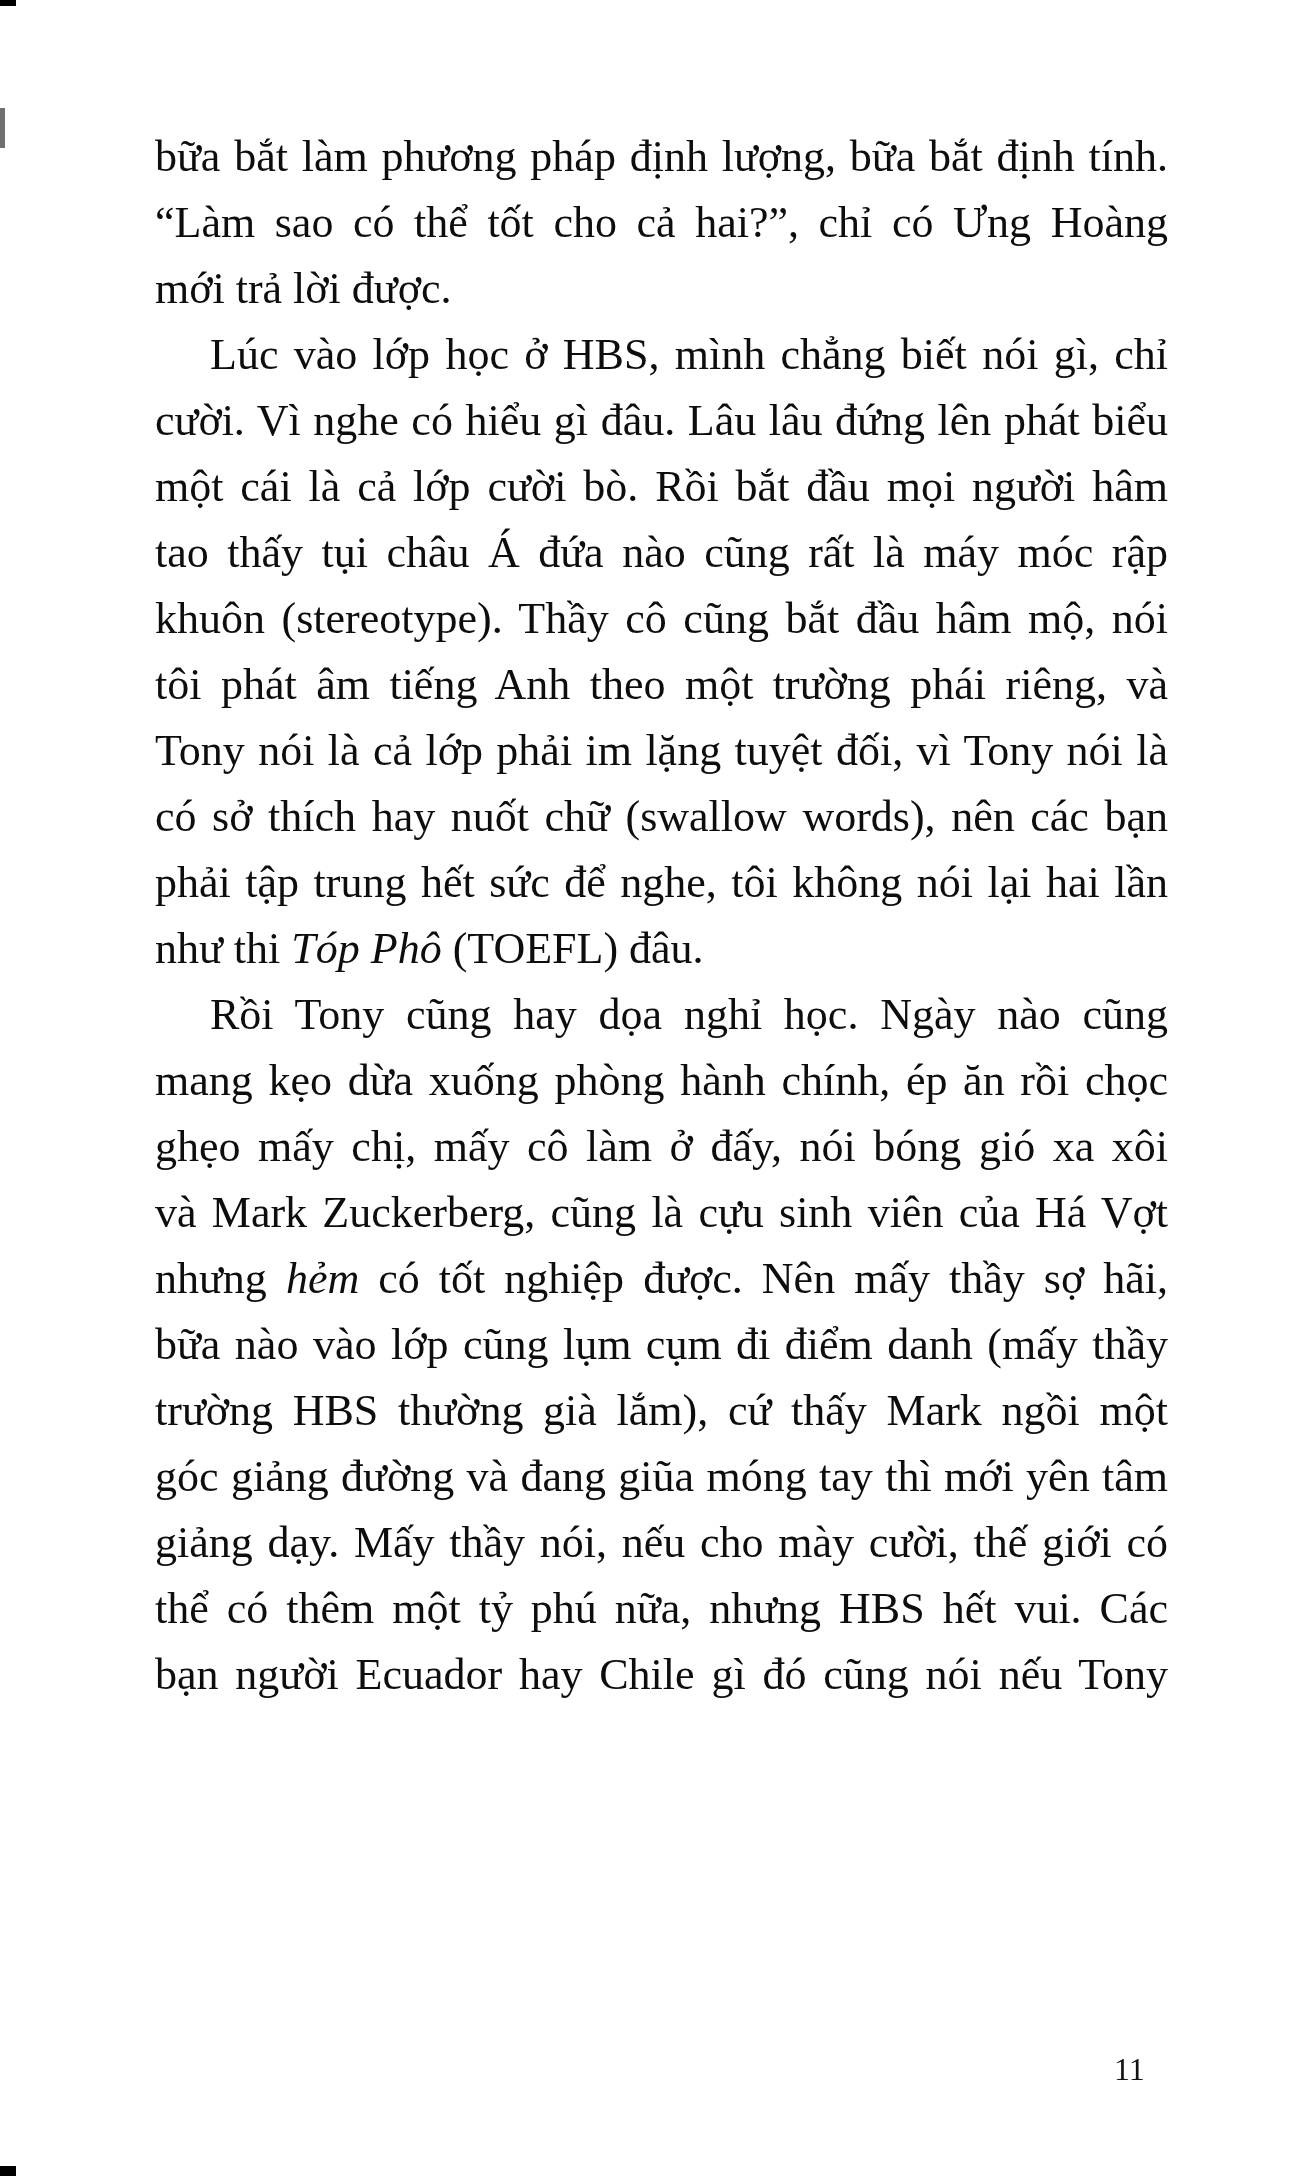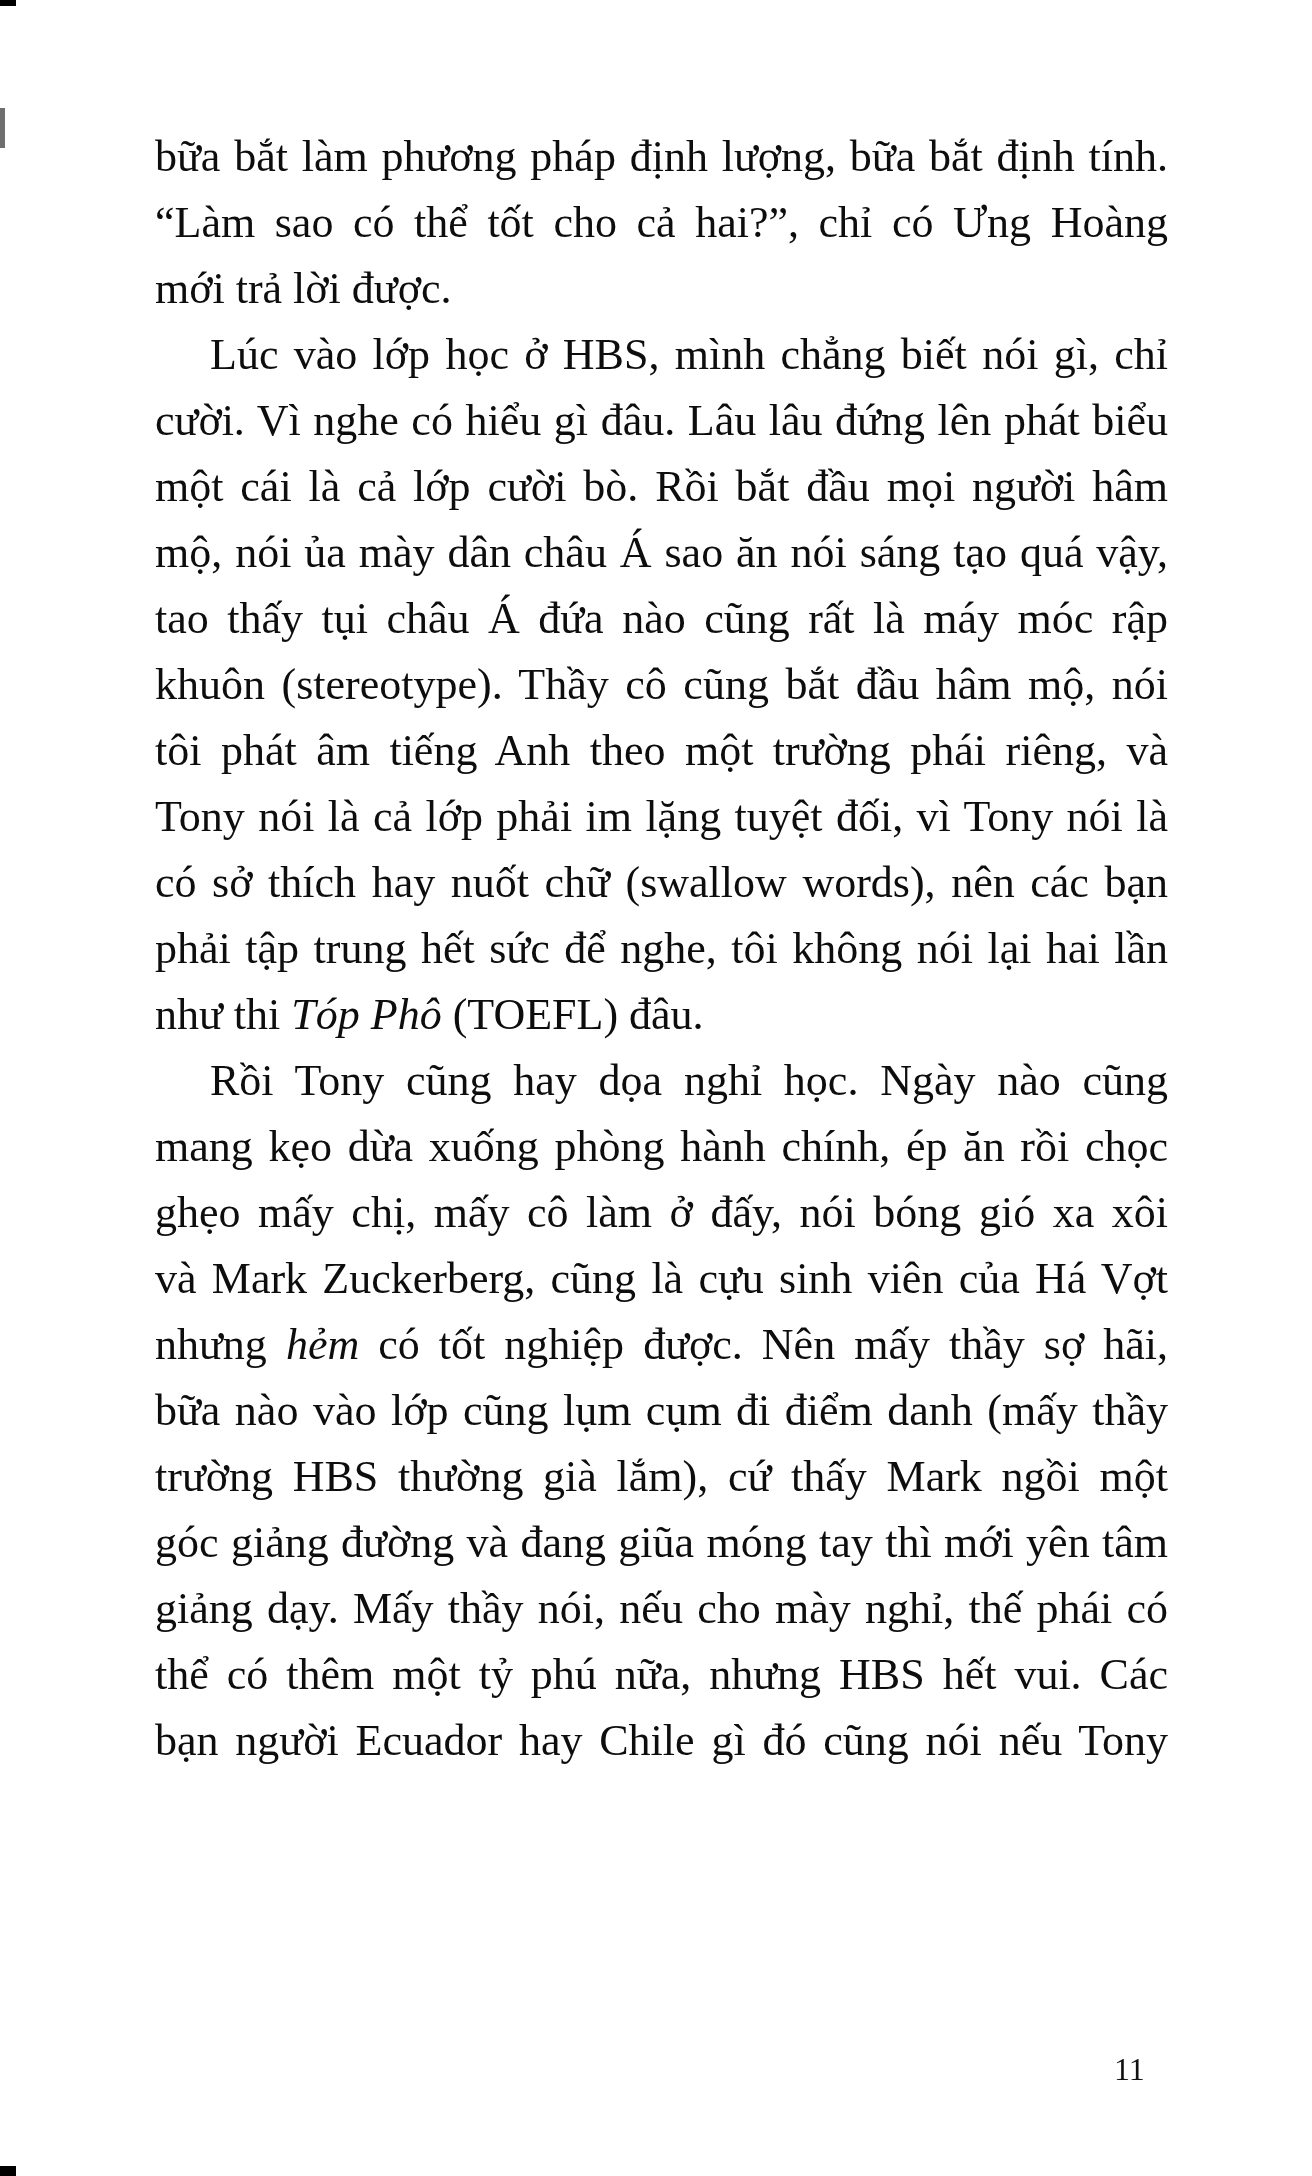--- a/index.html
+++ b/index.html
@@ -74,35 +74,34 @@
   <div class="artifact left-streak"></div>
   <div class="artifact bottom-corner"></div>
 
   <div class="text-block">
       <div class="line"><span class="">bữa bắt làm phương pháp định lượng, bữa bắt định tính.</span></div>
       <div class="line"><span class="">“Làm sao có thể tốt cho cả hai?”, chỉ có Ưng Hoàng Phúc</span></div>
       <div class="line last"><span class="">mới trả lời được.</span></div>
       <div class="line indent"><span class="">Lúc vào lớp học ở HBS, mình chẳng biết nói gì, chỉ</span></div>
       <div class="line"><span class="">cười. Vì nghe có hiểu gì đâu. Lâu lâu đứng lên phát biểu</span></div>
       <div class="line"><span class="">một cái là cả lớp cười bò. Rồi bắt đầu mọi người hâm</span></div>
-      <div class="line"><span class="">mộ, nói ủa mày dân châu Á sao ăn nói sáng tạo quá vậy,</span></div>
       <div class="line"><span class="">tao thấy tụi châu Á đứa nào cũng rất là máy móc rập</span></div>
       <div class="line"><span class="">khuôn (stereotype). Thầy cô cũng bắt đầu hâm mộ, nói</span></div>
       <div class="line"><span class="">tôi phát âm tiếng Anh theo một trường phái riêng, và</span></div>
       <div class="line"><span class="">Tony nói là cả lớp phải im lặng tuyệt đối, vì Tony nói là</span></div>
       <div class="line"><span class="">có sở thích hay nuốt chữ (swallow words), nên các bạn</span></div>
       <div class="line"><span class="">phải tập trung hết sức để nghe, tôi không nói lại hai lần</span></div>
       <div class="line last"><span class="">như thi </span><span class="it">Tóp Phô</span><span class=""> (TOEFL) đâu.</span></div>
       <div class="line indent"><span class="">Rồi Tony cũng hay dọa nghỉ học. Ngày nào cũng</span></div>
       <div class="line"><span class="">mang kẹo dừa xuống phòng hành chính, ép ăn rồi chọc</span></div>
       <div class="line"><span class="">ghẹo mấy chị, mấy cô làm ở đấy, nói bóng gió xa xôi</span></div>
       <div class="line"><span class="">và Mark Zuckerberg, cũng là cựu sinh viên của Há Vợt</span></div>
       <div class="line"><span class="">nhưng </span><span class="it">hẻm</span><span class=""> có tốt nghiệp được. Nên mấy thầy sợ hãi,</span></div>
       <div class="line"><span class="">bữa nào vào lớp cũng lụm cụm đi điểm danh (mấy thầy</span></div>
       <div class="line"><span class="">trường HBS thường già lắm), cứ thấy Mark ngồi một</span></div>
       <div class="line"><span class="">góc giảng đường và đang giũa móng tay thì mới yên tâm</span></div>
-      <div class="line"><span class="">giảng dạy. Mấy thầy nói, nếu cho mày nghỉ, thế phái có</span></div>
+      <div class="line"><span class="">giảng dạy. Mấy thầy nói, nếu cho mày cười, thế giới có</span></div>
       <div class="line"><span class="">thể có thêm một tỷ phú nữa, nhưng HBS hết vui. Các</span></div>
       <div class="line"><span class="">bạn người Ecuador hay Chile gì đó cũng nói nếu Tony</span></div>
     </div>
 
   <div class="page-number">11</div>
 </div>
 
 </body></html>

